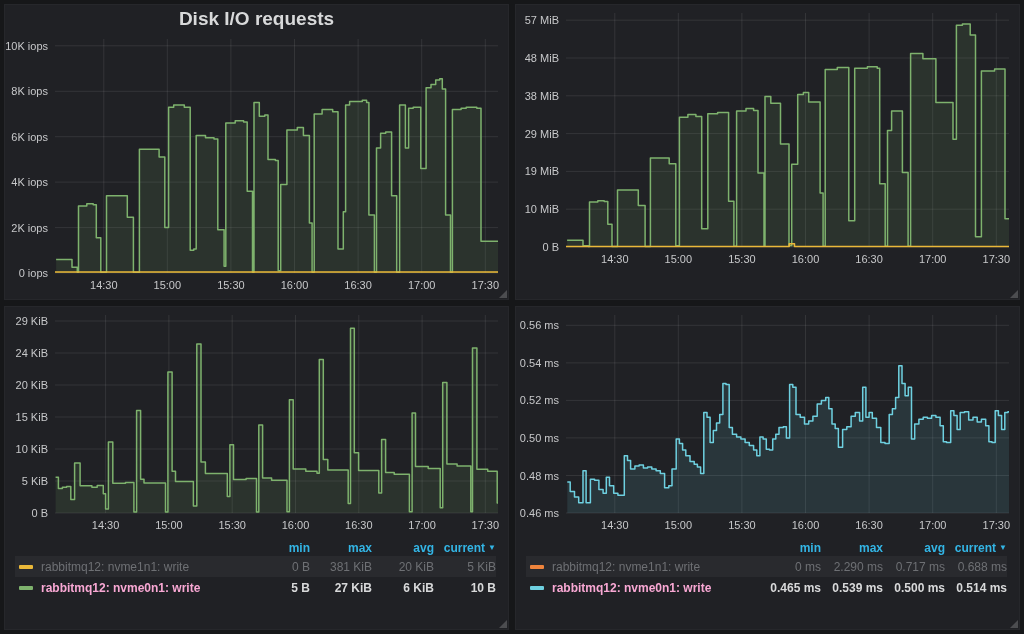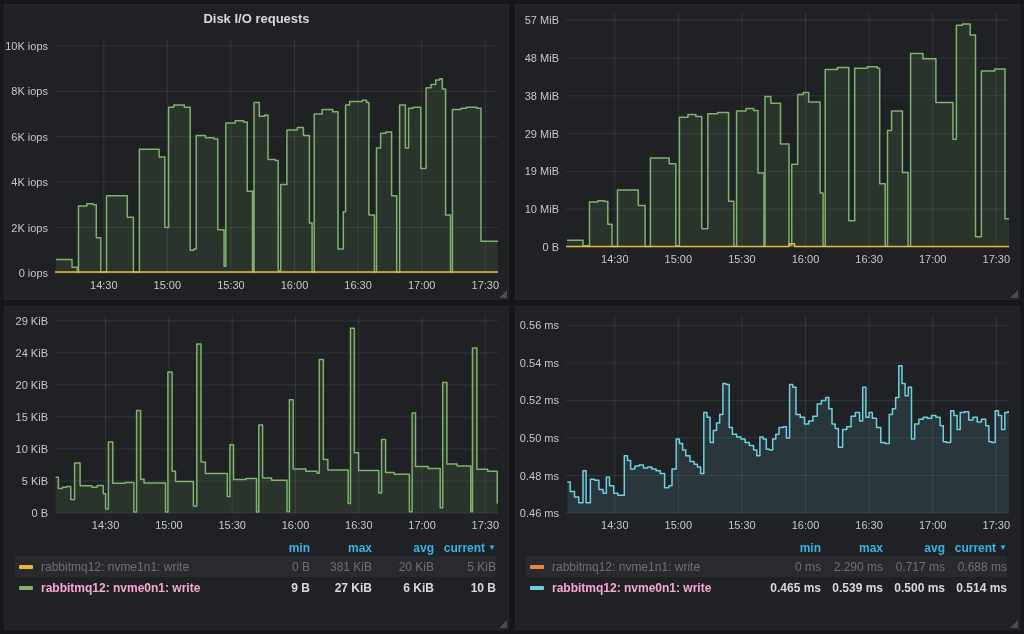--- a/index.html
+++ b/index.html
@@ -1,21 +1,21 @@
 <!DOCTYPE html>
 <html><head>
 <meta charset="utf-8">
 <style>
   html,body{margin:0;padding:0;background:#161719;width:1024px;height:634px;overflow:hidden;
     font-family:"Liberation Sans","DejaVu Sans",sans-serif;}
   #grid{display:grid;grid-template-columns:505px 505px;grid-template-rows:296px 324px;
     gap:6px;padding:4px;box-sizing:border-box;width:1024px;height:634px;}
   .panel{background:#202125;position:relative;display:flex;flex-direction:column;overflow:hidden;
     border:1px solid #26272b;box-sizing:border-box;}
-  .panel-title{height:26px;line-height:27px;text-align:center;color:#d8d9da;font-size:13px;
+  .panel-title{height:26px;line-height:27px;text-align:center;color:#d8d9da;font-size:19px;
     font-weight:700;cursor:pointer;flex:0 0 auto;}
   svg.chart-svg{display:block;flex:0 0 auto;}
   .legend{flex:0 0 auto;height:64px;padding:2px 12px 0 10px;box-sizing:border-box;
     font-size:12px;color:#d8d9da;}
   .legend-header{display:flex;align-items:center;height:17px;}
   .lspacer{flex:1;}
   .lcol{width:62px;display:flex;justify-content:flex-end;align-items:center;white-space:nowrap;}
   .legend-header .lcol{color:#33b5e5;font-weight:700;cursor:pointer;}
   .sort-caret{font-size:8px;margin-left:3px;color:#33b5e5;}
   .legend-row{display:flex;align-items:center;height:21px;}
@@ -161,21 +161,21 @@
           <span class="swatch" style="background: rgb(234, 184, 57);"></span>
           <span class="series-label">rabbitmq12: nvme1n1: write</span>
           <div class="lcol">0 B</div>
           <div class="lcol">381 KiB</div>
           <div class="lcol">20 KiB</div>
           <div class="lcol">5 KiB</div>
         </div>
         <div class="legend-row">
           <span class="swatch" style="background: rgb(126, 178, 109);"></span>
           <span class="series-label">rabbitmq12: nvme0n1: write</span>
-          <div class="lcol">9 B</div>
+          <div class="lcol">5 B</div>
           <div class="lcol">27 KiB</div>
           <div class="lcol">6 KiB</div>
           <div class="lcol">10 B</div>
         </div>
       </div>
     <div class="resize-handle"></div>
   </section>
     <section class="panel">
     <svg class="chart-svg" xmlns="http://www.w3.org/2000/svg" width="503" height="230" viewBox="0 0 503 230">
         <line x1="98.8" y1="8" x2="98.8" y2="206" stroke="rgba(255,255,255,0.09)" stroke-width="1"></line>

